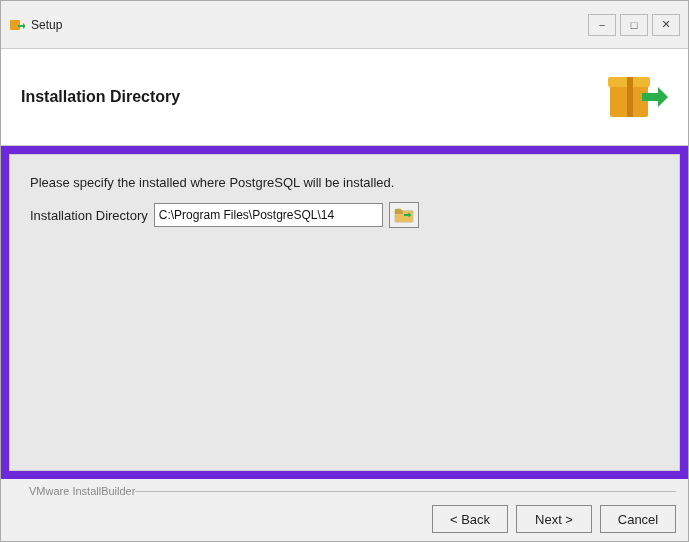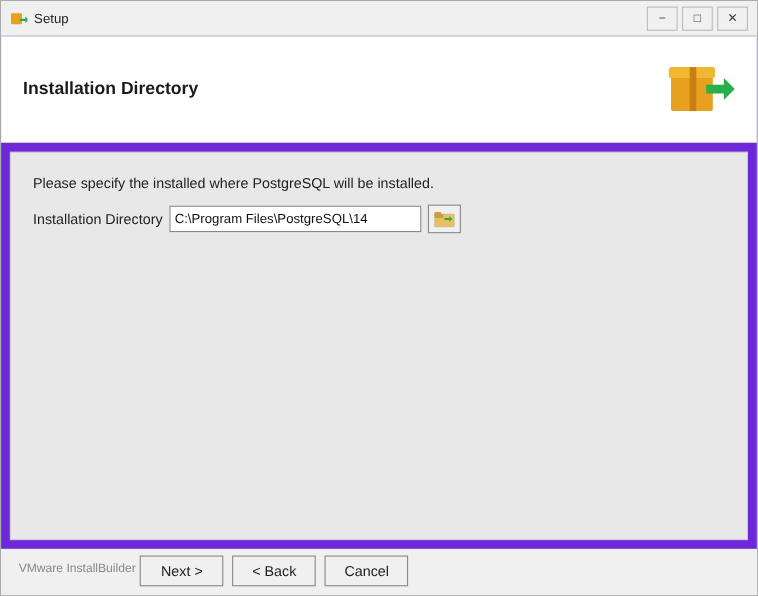--- a/index.html
+++ b/index.html
@@ -21,21 +21,21 @@
       display: flex;
       flex-direction: column;
     }
     .title-bar {
       background: #f0f0f0;
       padding: 6px 8px;
       display: flex;
       align-items: center;
       justify-content: space-between;
       border-bottom: 1px solid #ccc;
-      height: 32px;
+      height: 48px;
     }
     .title-bar-left {
       display: flex;
       align-items: center;
       gap: 6px;
     }
     .title-icon {
       width: 16px;
       height: 16px;
     }
@@ -128,23 +128,23 @@
       justify-content: center;
       padding: 2px;
     }
     .browse-icon-svg {
       width: 20px;
       height: 18px;
     }
 
     .footer {
       background: #f0f0f0;
-      padding: 6px 12px 8px 12px;
-      display: flex;
-      flex-direction: row;
+      padding: 6px 12px 8px 24px;
+      display: flex;
+      flex-direction: column;
       gap: 4px;
     }
     .footer-buttons {
       display: flex;
       justify-content: flex-end;
       gap: 8px;
       align-items: center;
     }
     .footer-btn {
       min-width: 76px;
@@ -231,19 +231,19 @@
     </div>
 
   </div>
 
   <div class="footer">
     <div class="footer-divider-row">
       <span class="installbuilder-label">VMware InstallBuilder</span>
       <div class="footer-divider-line"></div>
     </div>
     <div class="footer-buttons">
+      <button class="footer-btn">&lt; Back</button>
       <button class="footer-btn">Next &gt;</button>
-      <button class="footer-btn">&lt; Back</button>
       <button class="footer-btn">Cancel</button>
     </div>
   </div>
 
 </div>
 
 </body></html>

